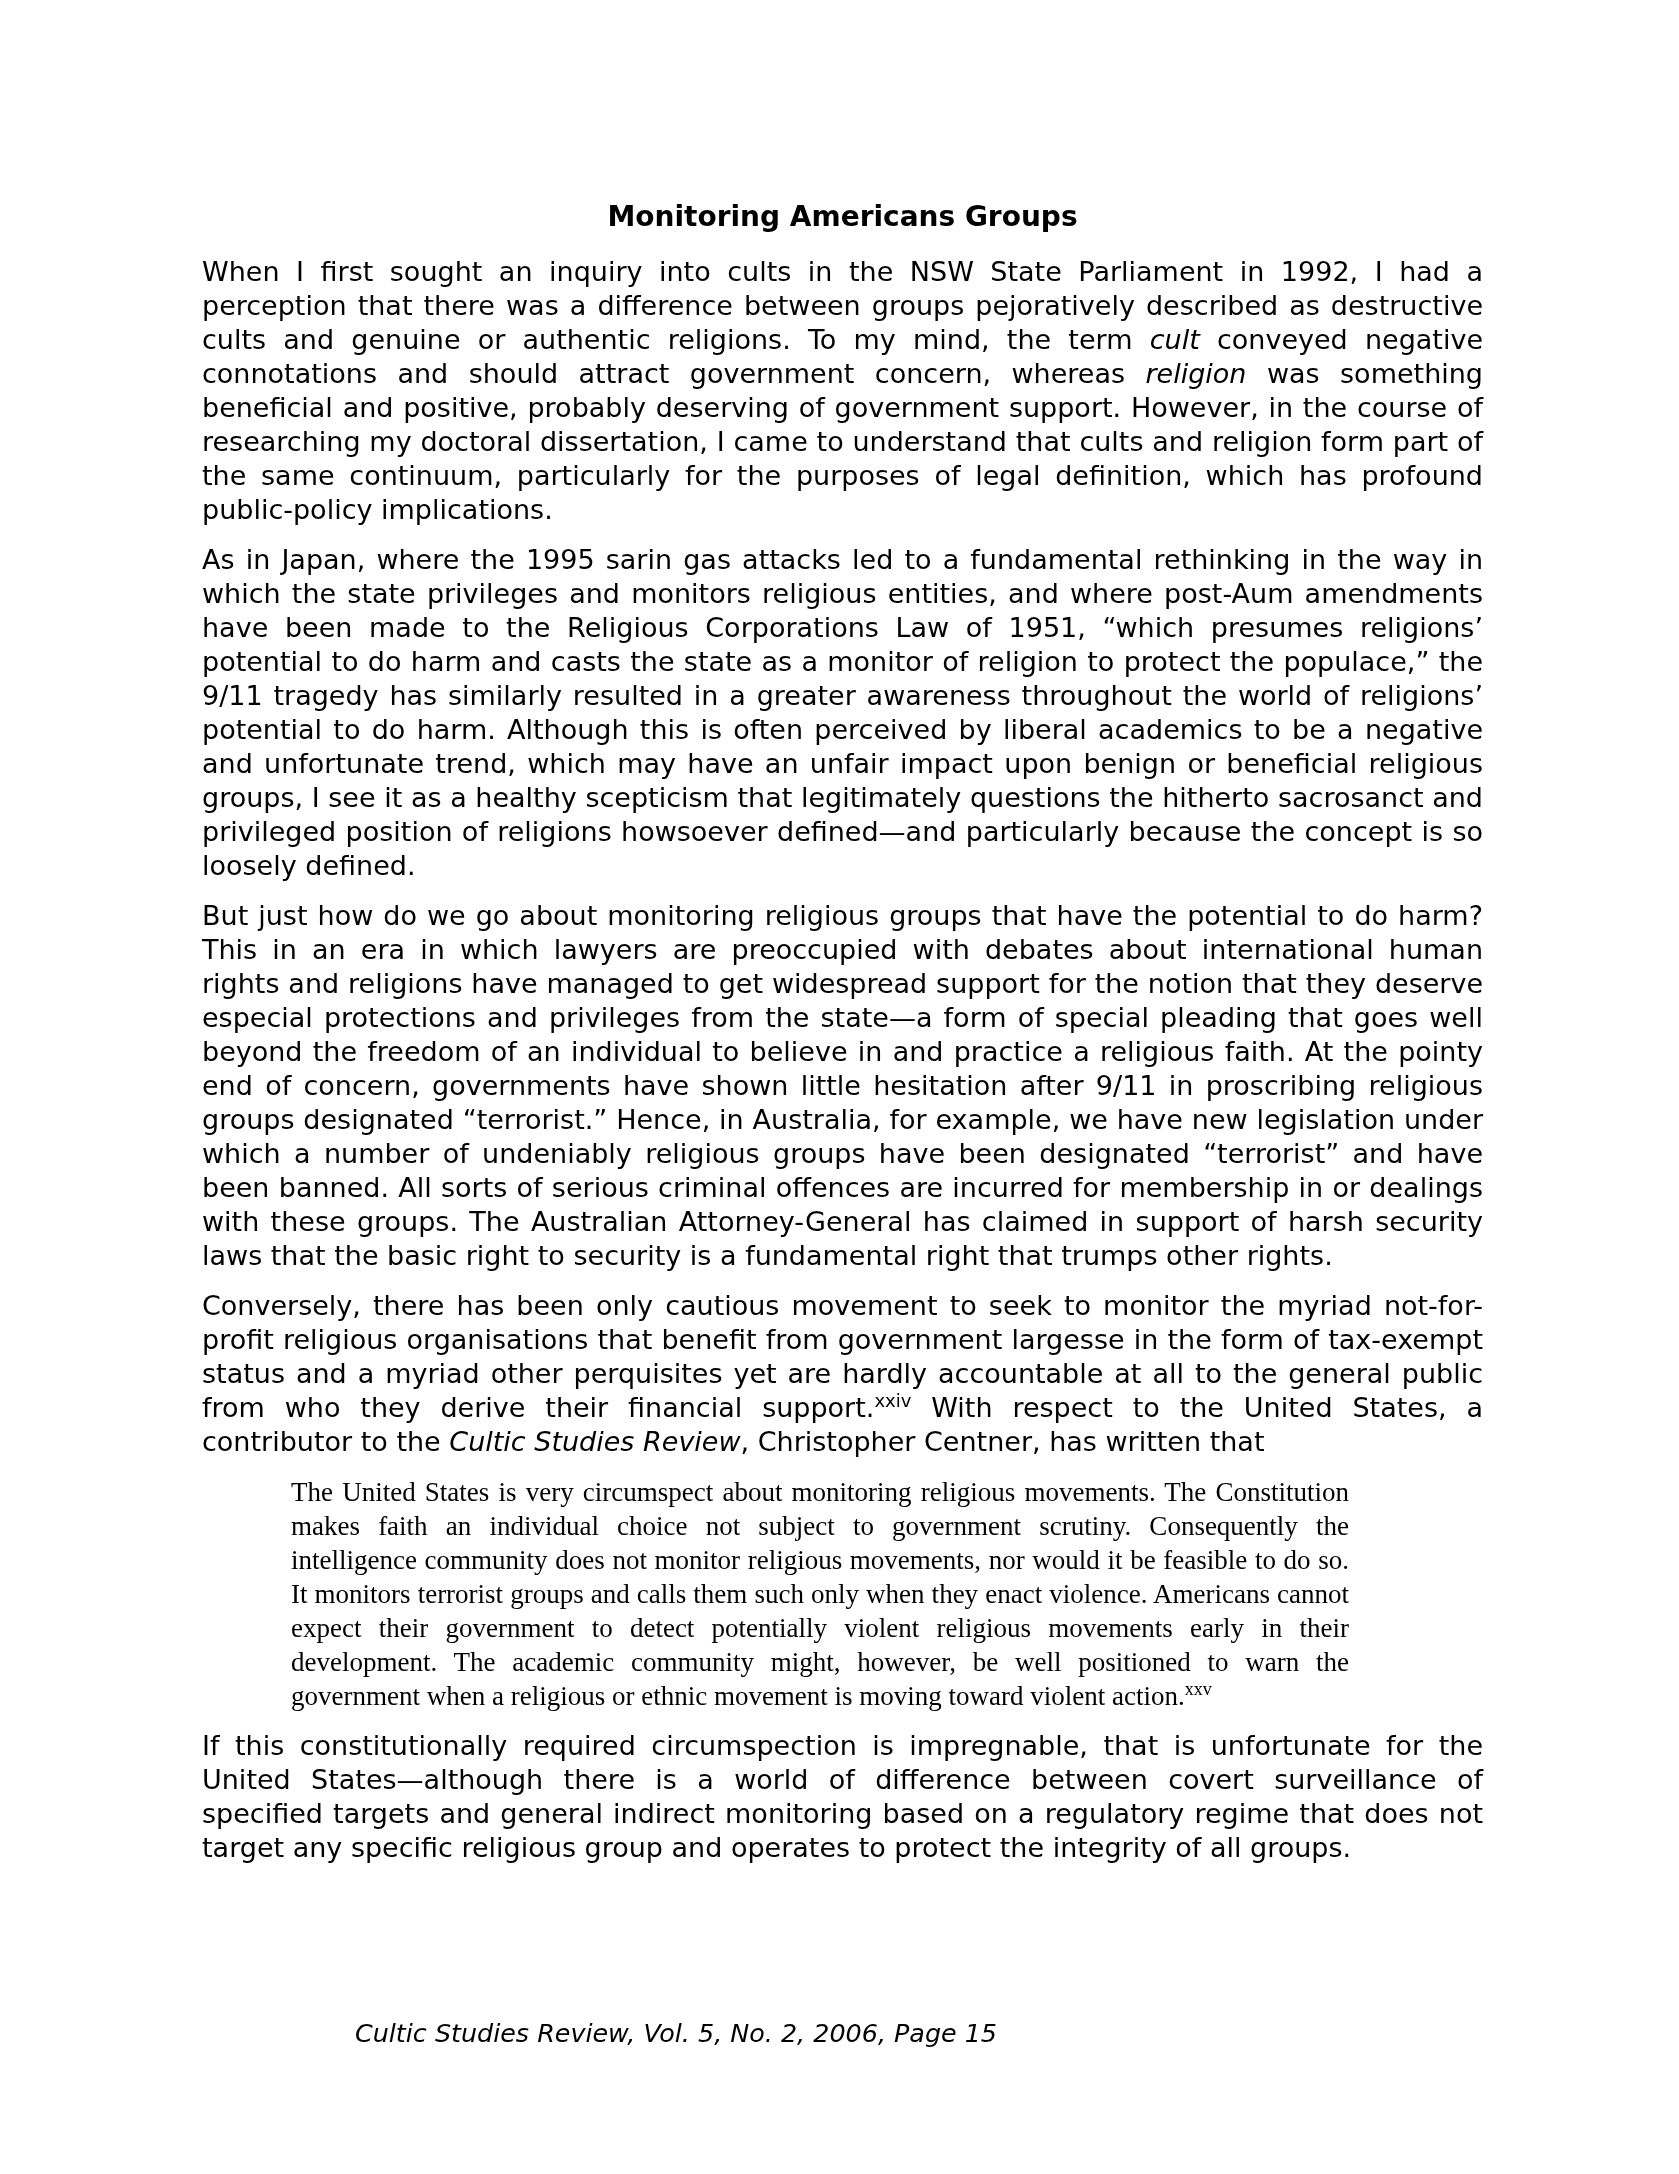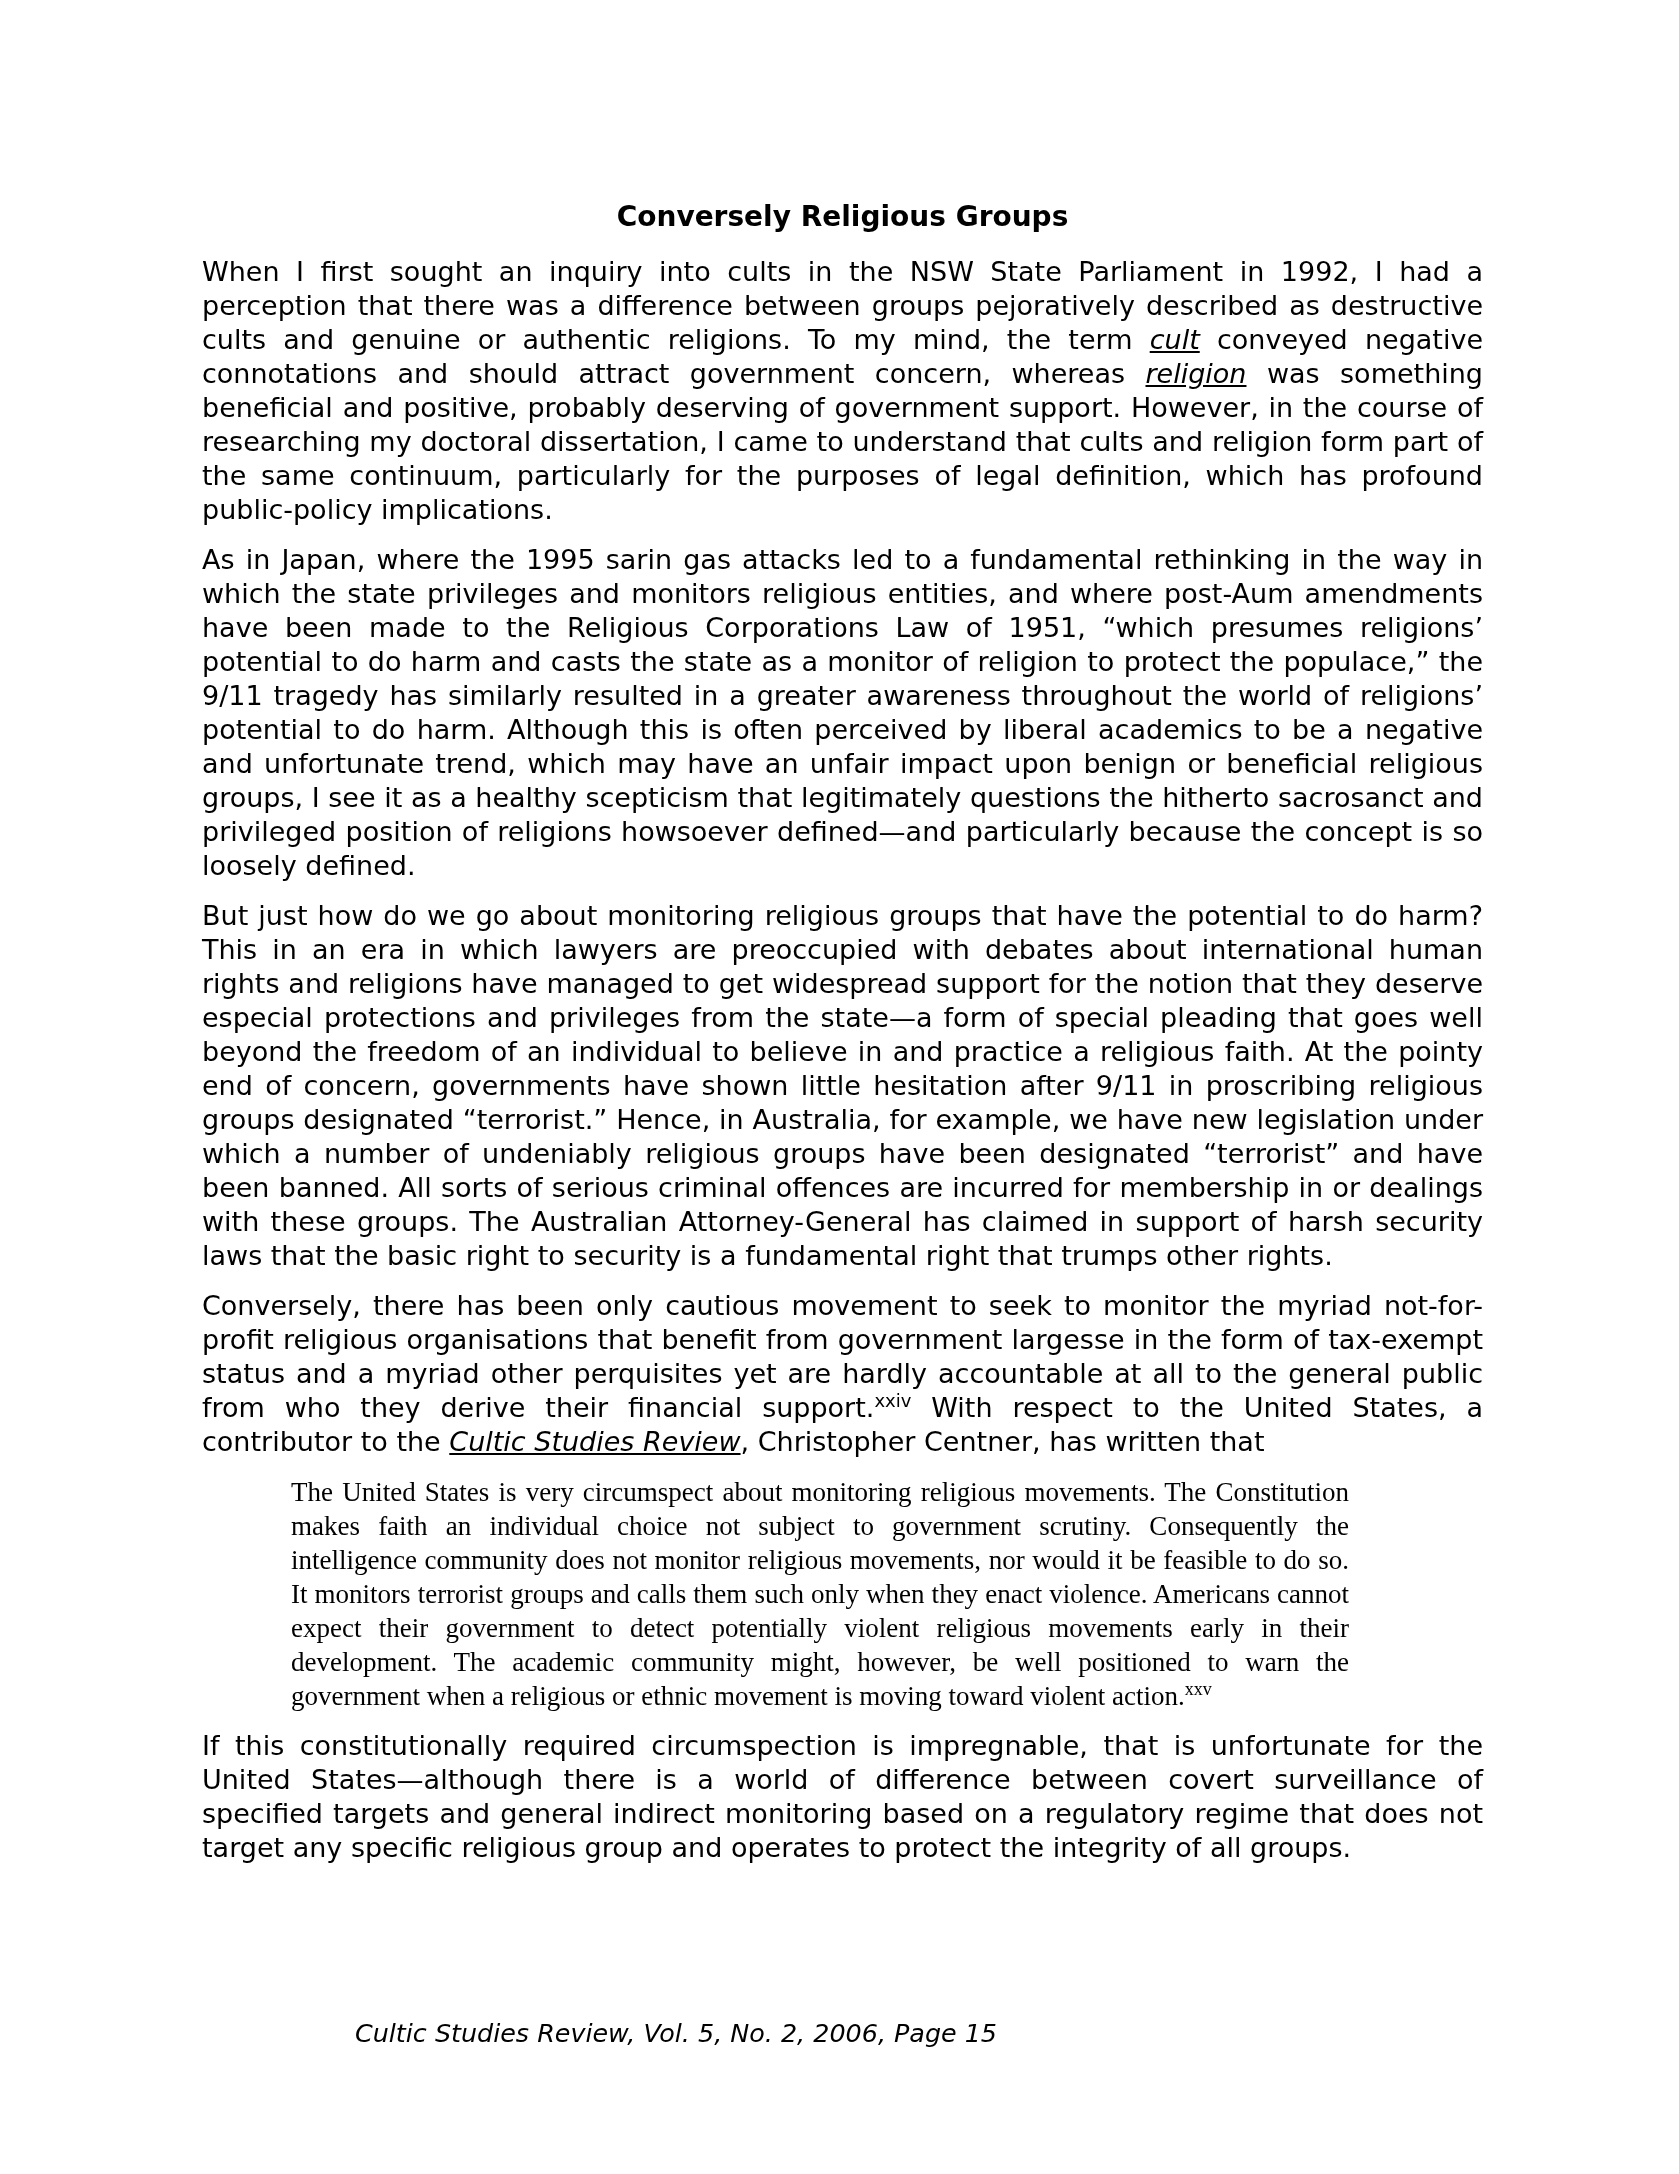--- a/index.html
+++ b/index.html
@@ -43,21 +43,20 @@
   }
   blockquote.body-par {
     margin: 0 134px 16px 89px;
     font-family: Liberation Serif, serif;
   }
   .body-par:last-child {
     margin-bottom: 14px;
   }
   .body-par em {
     font-style: italic;
-    text-decoration: underline;
   }
   .body-par sup {
     font-size: 18px;
     line-height: 0;
     vertical-align: super;
   }
   .footer {
     position: absolute;
     left: 0;
     top: 2017px;
@@ -66,21 +65,21 @@
     font-style: italic;
     font-size: 25.4px;
     line-height: 32px;
   }
 </style>
 </head>
 <body>
 
 <div class="page">
   <div class="content">
-    <h1 class="title">Conversely Religious Groups</h1>
+    <h1 class="title">Monitoring Americans Groups</h1>
     <p class="body-par"><span>When I first sought an inquiry into cults in the NSW State Parliament in 1992, I had a perception that there was a difference between groups pejoratively described as destructive cults and genuine or authentic religions. To my mind, the term </span><em>cult</em><span> conveyed negative connotations and should attract government concern, whereas </span><em>religion</em><span> was something beneficial and positive, probably deserving of government support. However, in the course of researching my doctoral dissertation, I came to understand that cults and religion form part of the same continuum, particularly for the purposes of legal definition, which has profound public-policy implications.</span></p>
     <p class="body-par"><span>As in Japan, where the 1995 sarin gas attacks led to a fundamental rethinking in the way in which the state privileges and monitors religious entities, and where post-Aum amendments have been made to the Religious Corporations Law of 1951, “which presumes religions’ potential to do harm and casts the state as a monitor of religion to protect the populace,” the 9/11 tragedy has similarly resulted in a greater awareness throughout the world of religions’ potential to do harm. Although this is often perceived by liberal academics to be a negative and unfortunate trend, which may have an unfair impact upon benign or beneficial religious groups, I see it as a healthy scepticism that legitimately questions the hitherto sacrosanct and privileged position of religions howsoever defined—and particularly because the concept is so loosely defined.</span></p>
     <p class="body-par"><span>But just how do we go about monitoring religious groups that have the potential to do harm? This in an era in which lawyers are preoccupied with debates about international human rights and religions have managed to get widespread support for the notion that they deserve especial protections and privileges from the state—a form of special pleading that goes well beyond the freedom of an individual to believe in and practice a religious faith. At the pointy end of concern, governments have shown little hesitation after 9/11 in proscribing religious groups designated “terrorist.” Hence, in Australia, for example, we have new legislation under which a number of undeniably religious groups have been designated “terrorist” and have been banned. All sorts of serious criminal offences are incurred for membership in or dealings with these groups. The Australian Attorney-General has claimed in support of harsh security laws that the basic right to security is a fundamental right that trumps other rights.</span></p>
     <p class="body-par"><span>Conversely, there has been only cautious movement to seek to monitor the myriad not-for-profit religious organisations that benefit from government largesse in the form of tax-exempt status and a myriad other perquisites yet are hardly accountable at all to the general public from who they derive their financial support.</span><sup>xxiv</sup><span>  With respect to the United States, a contributor to the </span><em>Cultic Studies Review</em><span>, Christopher Centner, has written that</span></p>
     <blockquote class="body-par"><span>The United States is very circumspect about monitoring religious movements. The Constitution makes faith an individual choice not subject to government scrutiny. Consequently the intelligence community does not monitor religious movements, nor would it be feasible to do so. It monitors terrorist groups and calls them such only when they enact violence. Americans cannot expect their government to detect potentially violent religious movements early in their development. The academic community might, however, be well positioned to warn the government when a religious or ethnic movement is moving toward violent action.</span><sup>xxv</sup></blockquote>
     <p class="body-par"><span>If this constitutionally required circumspection is impregnable, that is unfortunate for the United States—although there is a world of difference between covert surveillance of specified targets and general indirect monitoring based on a regulatory regime that does not target any specific religious group and operates to protect the integrity of all groups.</span></p>
   </div>
   <div class="footer">Cultic Studies Review, Vol. 5, No. 2, 2006, Page 15</div>
 </div>
 

